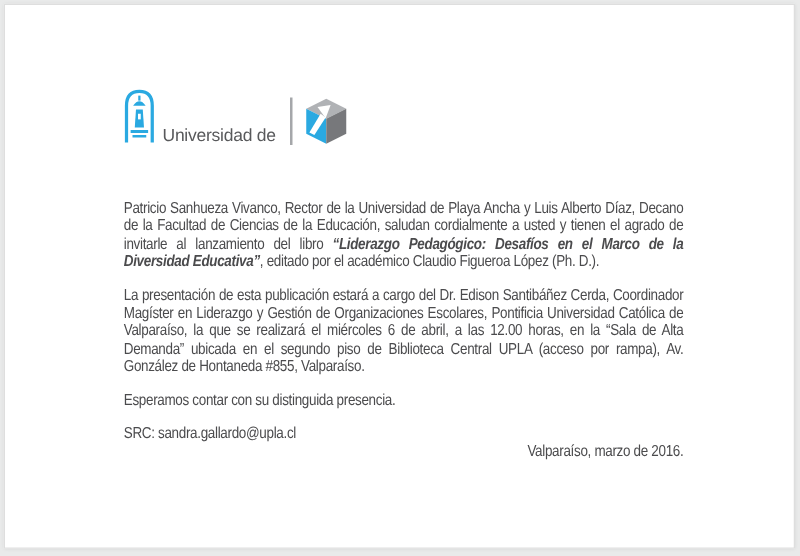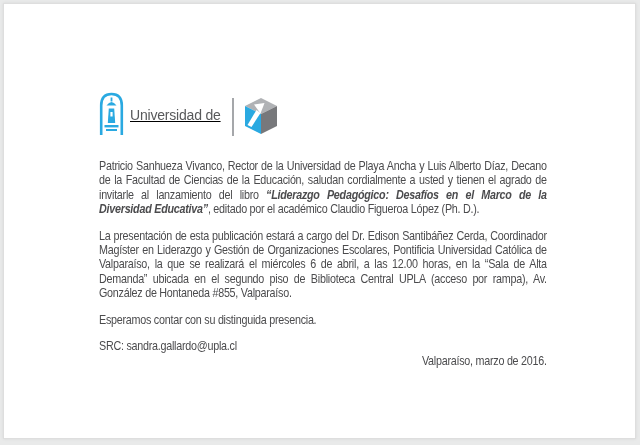--- a/index.html
+++ b/index.html
@@ -18,24 +18,23 @@
     position: absolute;
     top: 3px; left: 3px; right: 4px; bottom: 6px;
     background: #ffffff;
     border: 1px solid #dedede;
     box-shadow: 0 0 3px rgba(0,0,0,0.08);
   }
 
   
   .logo-row {
     position: absolute;
-    left: 94px; top: 87px;
+    left: 94px; top: 66px;
     display: flex;
-    align-items: center;
-    text-decoration: underline;
+    align-items: flex-end;
   }
   .shield-icon svg { display: block; }
   .upla-text { margin-left: 5px; margin-top: 2px; }
   .upla-line1 {
     font-size: 14px; line-height: 15px;
     color: #58595b; letter-spacing: -0.2px;
   }
   .upla-line2 {
     font-size: 22.5px; line-height: 22px;
     color: #2aa9e1; letter-spacing: -0.3px;

